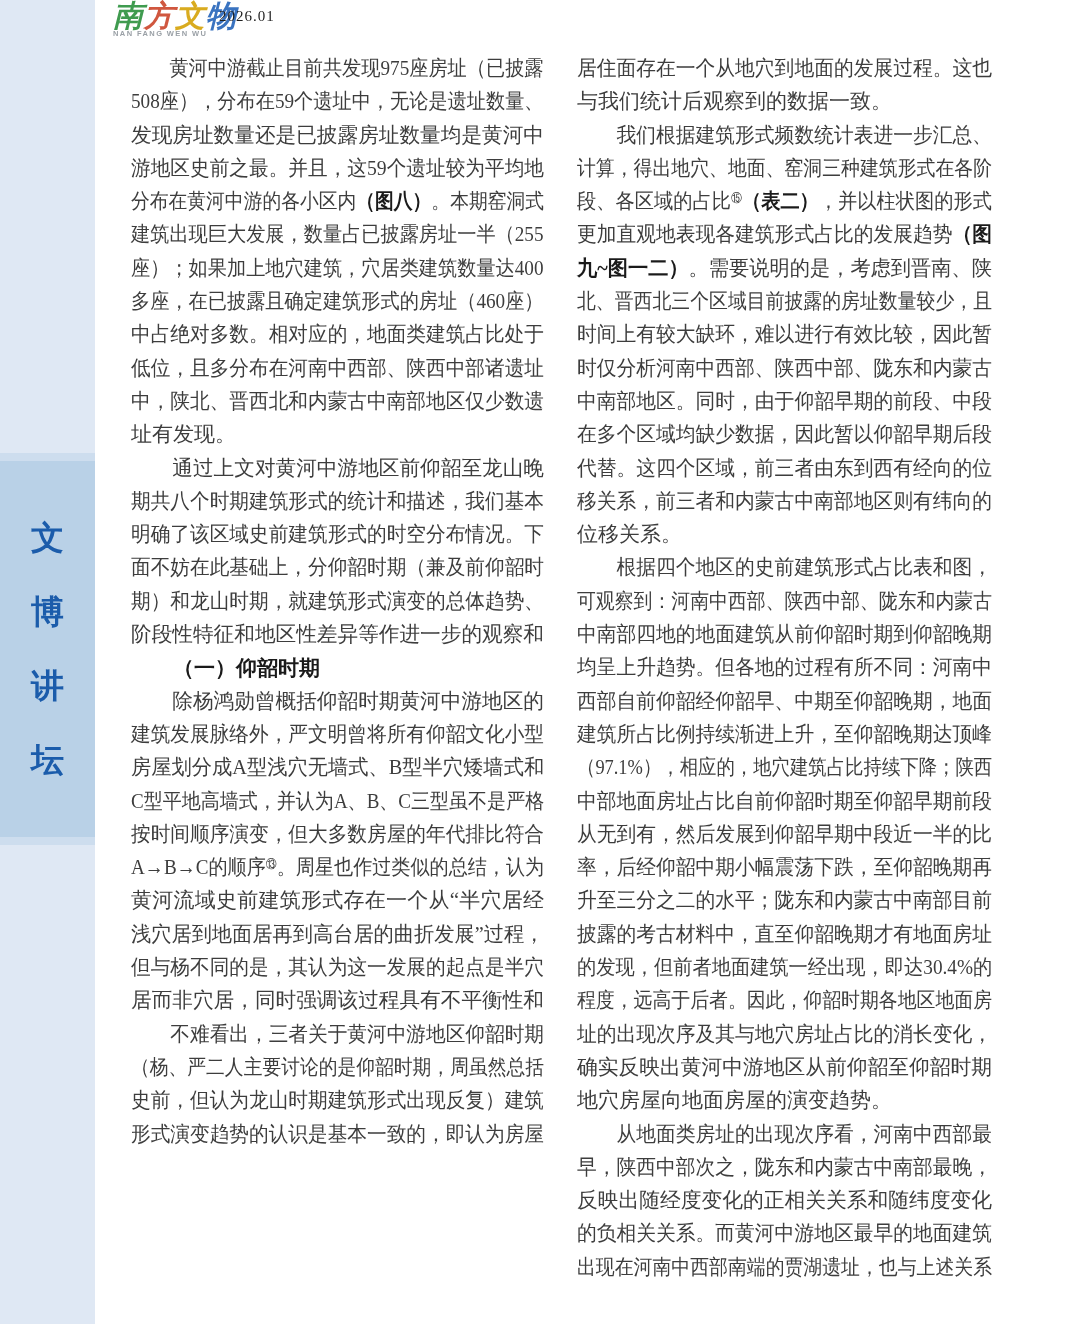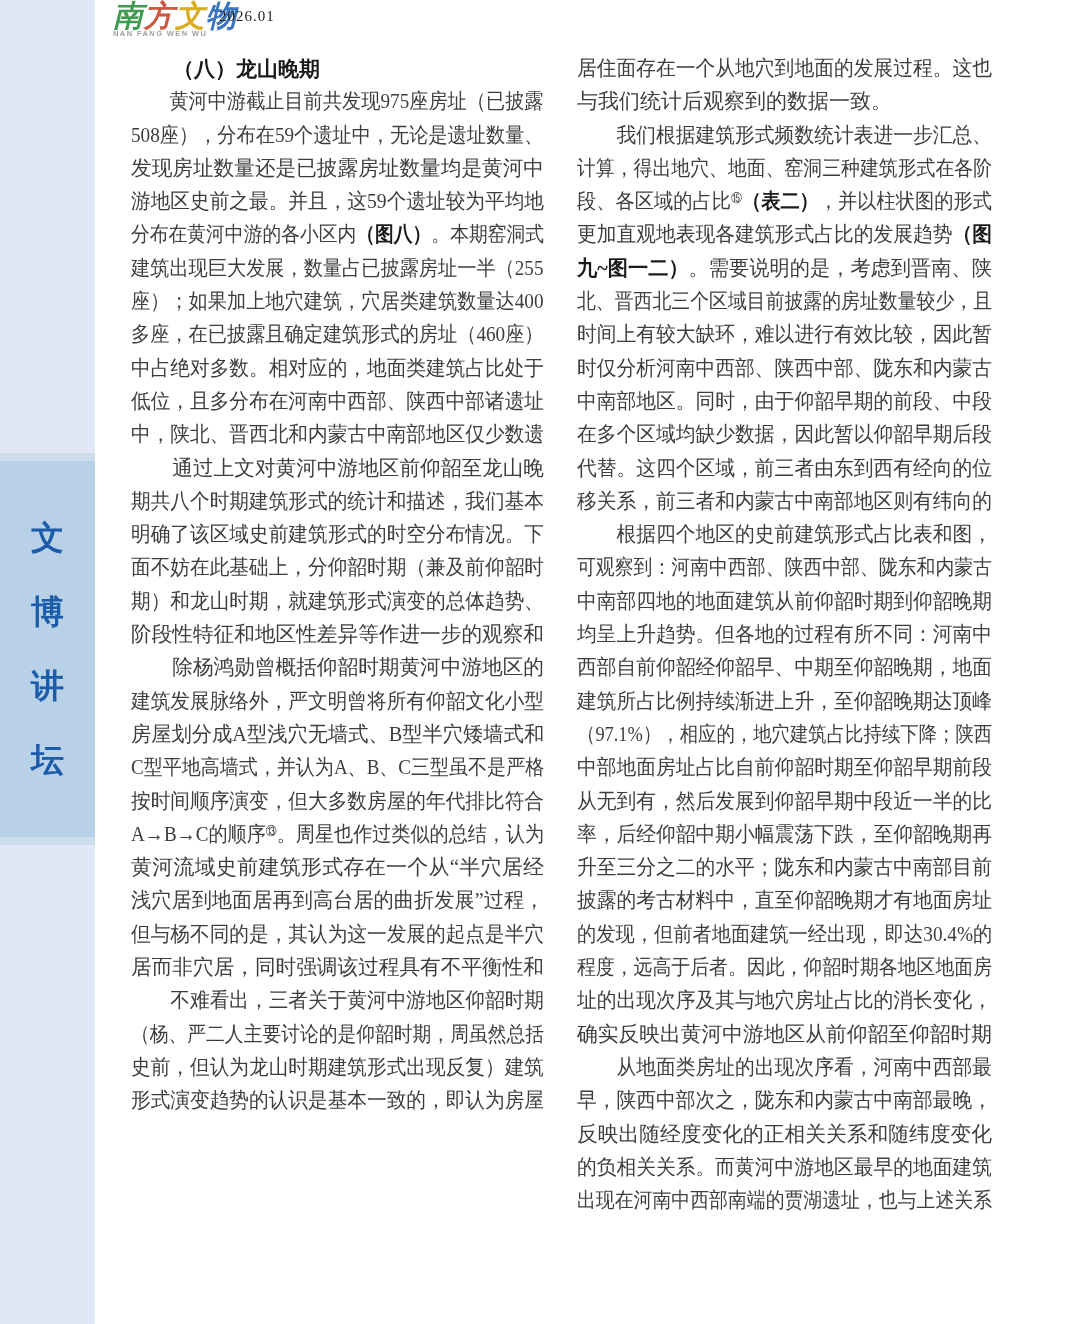--- a/index.html
+++ b/index.html
@@ -76,38 +76,39 @@
       <span class="side-char" style="color: rgb(27, 92, 171);">坛</span>
     </div>
 
   <div class="logo">
     <div class="logo-chars"><span style="color: rgb(63, 155, 79);">南</span><span style="color: rgb(208, 87, 63);">方</span><span style="color: rgb(217, 171, 31);">文</span><span style="color: rgb(58, 115, 192);">物</span></div>
     <div class="logo-sub" style="color: rgb(154, 160, 166);">NAN FANG WEN WU</div>
   </div>
   <div class="issue">2026.01</div>
 
   <div class="col col-left">
-      <div class="line sub"><span>（八）龙山晚期</span></div>
       <div class="line indent" style="transform: scaleX(0.913717);"><span>黄河中游截止目前共发现975座房址（已披露</span></div>
       <div class="line" style="transform: scaleX(0.913717);"><span>508座），分布在59个遗址中，无论是遗址数量、</span></div>
       <div class="line" style="transform: scaleX(0.983333);"><span>发现房址数量还是已披露房址数量均是黄河中</span></div>
       <div class="line" style="transform: scaleX(0.936508);"><span>游地区史前之最。并且，这59个遗址较为平均地</span></div>
       <div class="line" style="transform: scaleX(0.893939);"><span>分布在黄河中游的各小区内</span><b>（图八）</b><span>。本期窑洞式</span></div>
       <div class="line" style="transform: scaleX(0.913717);"><span>建筑出现巨大发展，数量占已披露房址一半（255</span></div>
       <div class="line" style="transform: scaleX(0.913717);"><span>座）；如果加上地穴建筑，穴居类建筑数量达400</span></div>
       <div class="line" style="transform: scaleX(0.913717);"><span>多座，在已披露且确定建筑形式的房址（460座）</span></div>
       <div class="line" style="transform: scaleX(0.936508);"><span>中占绝对多数。相对应的，地面类建筑占比处于</span></div>
       <div class="line" style="transform: scaleX(0.936508);"><span>低位，且多分布在河南中西部、陕西中部诸遗址</span></div>
       <div class="line" style="transform: scaleX(0.936508);"><span>中，陕北、晋西北和内蒙古中南部地区仅少数遗</span></div>
+      <div class="line end"><span>址有发现。</span></div>
       <div class="line indent" style="transform: scaleX(0.983333);"><span>通过上文对黄河中游地区前仰韶至龙山晚</span></div>
       <div class="line" style="transform: scaleX(0.936508);"><span>期共八个时期建筑形式的统计和描述，我们基本</span></div>
       <div class="line" style="transform: scaleX(0.936508);"><span>明确了该区域史前建筑形式的时空分布情况。下</span></div>
       <div class="line" style="transform: scaleX(0.936508);"><span>面不妨在此基础上，分仰韶时期（兼及前仰韶时</span></div>
       <div class="line" style="transform: scaleX(0.936508);"><span>期）和龙山时期，就建筑形式演变的总体趋势、</span></div>
       <div class="line" style="transform: scaleX(0.983333);"><span>阶段性特征和地区性差异等作进一步的观察和</span></div>
+      <div class="line sub"><span>（一）仰韶时期</span></div>
       <div class="line indent" style="transform: scaleX(0.983333);"><span>除杨鸿勋曾概括仰韶时期黄河中游地区的</span></div>
       <div class="line" style="transform: scaleX(0.936508);"><span>建筑发展脉络外，严文明曾将所有仰韶文化小型</span></div>
       <div class="line" style="transform: scaleX(0.964953);"><span>房屋划分成A型浅穴无墙式、B型半穴矮墙式和</span></div>
       <div class="line" style="transform: scaleX(0.905702);"><span>C型平地高墙式，并认为A、B、C三型虽不是严格</span></div>
       <div class="line" style="transform: scaleX(0.936508);"><span>按时间顺序演变，但大多数房屋的年代排比符合</span></div>
       <div class="line" style="transform: scaleX(0.909692);"><span>A→B→C的顺序<sup class="fn">⑬</sup>。周星也作过类似的总结，认为</span></div>
       <div class="line"><span>黄河流域史前建筑形式存在一个从“半穴居经</span></div>
       <div class="line" style="transform: scaleX(0.962704);"><span>浅穴居到地面居再到高台居的曲折发展”过程，</span></div>
       <div class="line" style="transform: scaleX(0.936508);"><span>但与杨不同的是，其认为这一发展的起点是半穴</span></div>
       <div class="line" style="transform: scaleX(0.983333);"><span>居而非穴居，同时强调该过程具有不平衡性和</span></div>
@@ -124,36 +125,38 @@
       <div class="line" style="transform: scaleX(0.916115);"><span>段、各区域的占比<sup class="fn">⑮</sup></span><b>（表二）</b><span>，并以柱状图的形式</span></div>
       <div class="line" style="transform: scaleX(0.941043);"><span>更加直观地表现各建筑形式占比的发展趋势</span><b>（图</b></div>
       <div class="line" style="transform: scaleX(0.962877);"><b>九~图一二）</b><span>。需要说明的是，考虑到晋南、陕</span></div>
       <div class="line" style="transform: scaleX(0.898268);"><span>北、晋西北三个区域目前披露的房址数量较少，且</span></div>
       <div class="line" style="transform: scaleX(0.941043);"><span>时间上有较大缺环，难以进行有效比较，因此暂</span></div>
       <div class="line" style="transform: scaleX(0.941043);"><span>时仅分析河南中西部、陕西中部、陇东和内蒙古</span></div>
       <div class="line" style="transform: scaleX(0.941043);"><span>中南部地区。同时，由于仰韶早期的前段、中段</span></div>
       <div class="line" style="transform: scaleX(0.941043);"><span>在多个区域均缺少数据，因此暂以仰韶早期后段</span></div>
       <div class="line" style="transform: scaleX(0.941043);"><span>代替。这四个区域，前三者由东到西有经向的位</span></div>
       <div class="line" style="transform: scaleX(0.941043);"><span>移关系，前三者和内蒙古中南部地区则有纬向的</span></div>
+      <div class="line end"><span>位移关系。</span></div>
       <div class="line indent" style="transform: scaleX(0.941043);"><span>根据四个地区的史前建筑形式占比表和图，</span></div>
       <div class="line" style="transform: scaleX(0.898268);"><span>可观察到：河南中西部、陕西中部、陇东和内蒙古</span></div>
       <div class="line" style="transform: scaleX(0.941043);"><span>中南部四地的地面建筑从前仰韶时期到仰韶晚期</span></div>
       <div class="line" style="transform: scaleX(0.941043);"><span>均呈上升趋势。但各地的过程有所不同：河南中</span></div>
       <div class="line" style="transform: scaleX(0.941043);"><span>西部自前仰韶经仰韶早、中期至仰韶晚期，地面</span></div>
       <div class="line" style="transform: scaleX(0.941043);"><span>建筑所占比例持续渐进上升，至仰韶晚期达顶峰</span></div>
       <div class="line" style="transform: scaleX(0.875527);"><span>（97.1%），相应的，地穴建筑占比持续下降；陕西</span></div>
       <div class="line" style="transform: scaleX(0.941043);"><span>中部地面房址占比自前仰韶时期至仰韶早期前段</span></div>
       <div class="line" style="transform: scaleX(0.941043);"><span>从无到有，然后发展到仰韶早期中段近一半的比</span></div>
       <div class="line" style="transform: scaleX(0.941043);"><span>率，后经仰韶中期小幅震荡下跌，至仰韶晚期再</span></div>
       <div class="line" style="transform: scaleX(0.941043);"><span>升至三分之二的水平；陇东和内蒙古中南部目前</span></div>
       <div class="line" style="transform: scaleX(0.941043);"><span>披露的考古材料中，直至仰韶晚期才有地面房址</span></div>
       <div class="line" style="transform: scaleX(0.916115);"><span>的发现，但前者地面建筑一经出现，即达30.4%的</span></div>
       <div class="line" style="transform: scaleX(0.898268);"><span>程度，远高于后者。因此，仰韶时期各地区地面房</span></div>
       <div class="line" style="transform: scaleX(0.941043);"><span>址的出现次序及其与地穴房址占比的消长变化，</span></div>
       <div class="line" style="transform: scaleX(0.988095);"><span>确实反映出黄河中游地区从前仰韶至仰韶时期</span></div>
+      <div class="line end"><span>地穴房屋向地面房屋的演变趋势。</span></div>
       <div class="line indent" style="transform: scaleX(0.941043);"><span>从地面类房址的出现次序看，河南中西部最</span></div>
       <div class="line" style="transform: scaleX(0.941043);"><span>早，陕西中部次之，陇东和内蒙古中南部最晚，</span></div>
       <div class="line" style="transform: scaleX(0.988095);"><span>反映出随经度变化的正相关关系和随纬度变化</span></div>
       <div class="line" style="transform: scaleX(0.941043);"><span>的负相关关系。而黄河中游地区最早的地面建筑</span></div>
       <div class="line" style="transform: scaleX(0.898268);"><span>出现在河南中西部南端的贾湖遗址，也与上述关系</span></div>
     </div>
 
 </div>
 
 </body></html>

